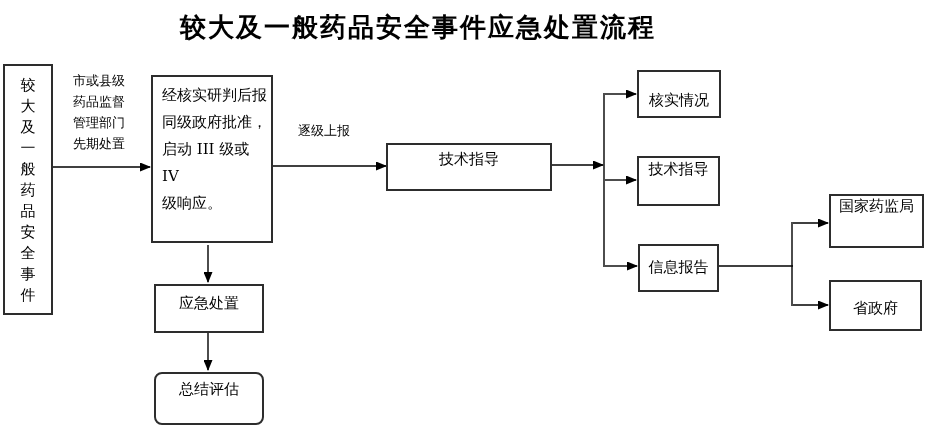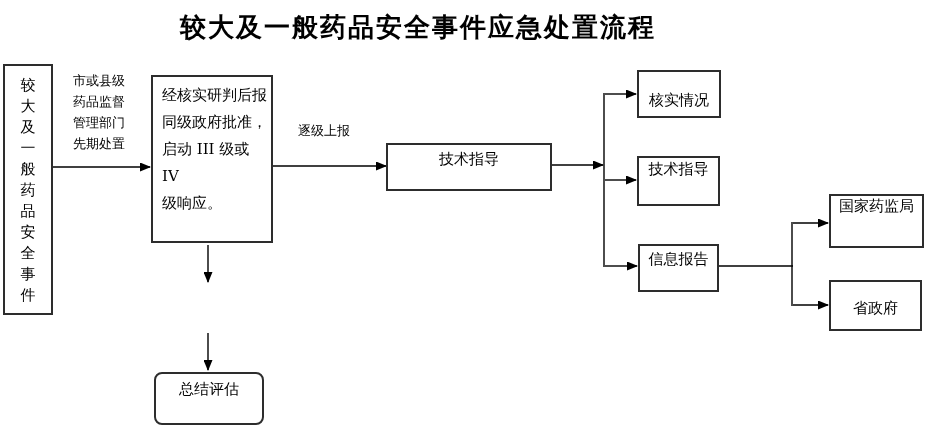--- a/index.html
+++ b/index.html
@@ -52,21 +52,21 @@
   .escalate-label { left: 293px; top: 122px; width: 62px; text-align: center; line-height: 18px; }
   
   .approval-box {
     left: 151px; top: 75px; width: 122px; height: 168px;
     padding: 5px 4px 0 9px;
     line-height: 27px;
   }
   .bureau-box     { left: 386px; top: 143px; width: 166px; height: 48px; padding-top: 4px; }
   .verify-box     { left: 637px; top: 70px;  width: 84px;  height: 48px; padding-top: 18px; }
   .guidance-box   { left: 637px; top: 156px; width: 83px;  height: 50px; padding-top: 1px; }
-  .report-box     { left: 638px; top: 244px; width: 81px;  height: 48px; padding-top: 3px; }
+  .report-box     { left: 638px; top: 244px; width: 81px;  height: 48px; padding-top: 11px; }
   .national-box   { left: 829px; top: 194px; width: 95px;  height: 54px; }
   .gov-box        { left: 829px; top: 280px; width: 93px;  height: 51px; padding-top: 16px; }
   .response-box   { left: 154px; top: 284px; width: 110px; height: 49px; padding-top: 7px; }
   .evaluation-box { left: 154px; top: 372px; width: 110px; height: 53px; padding-top: 5px; border-radius: 8px; }
   .connectors {
     position: absolute;
     left: 0; top: 0;
     width: 926px; height: 429px;
     pointer-events: none;
   }
@@ -129,16 +129,17 @@
   <div class="box verify-box center">核实情况</div>
 
   <div class="box guidance-box center">技术指导</div>
 
   <div class="box report-box center">信息报告</div>
 
   <div class="box national-box center">国家药监局</div>
 
   <div class="box gov-box center">省政府</div>
 
+  <div class="box response-box center">应急处置</div>
 
   <div class="box evaluation-box center">总结评估</div>
 
 </div>
 
 </body></html>

